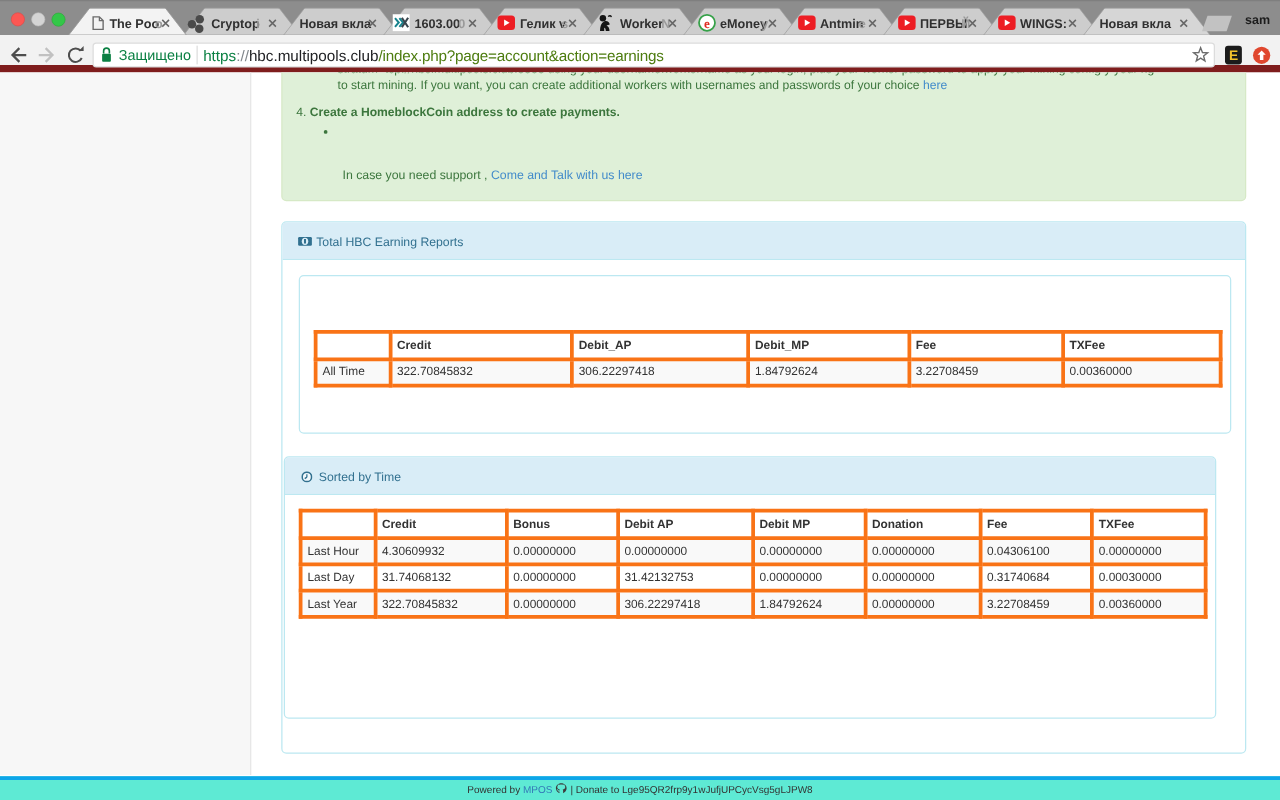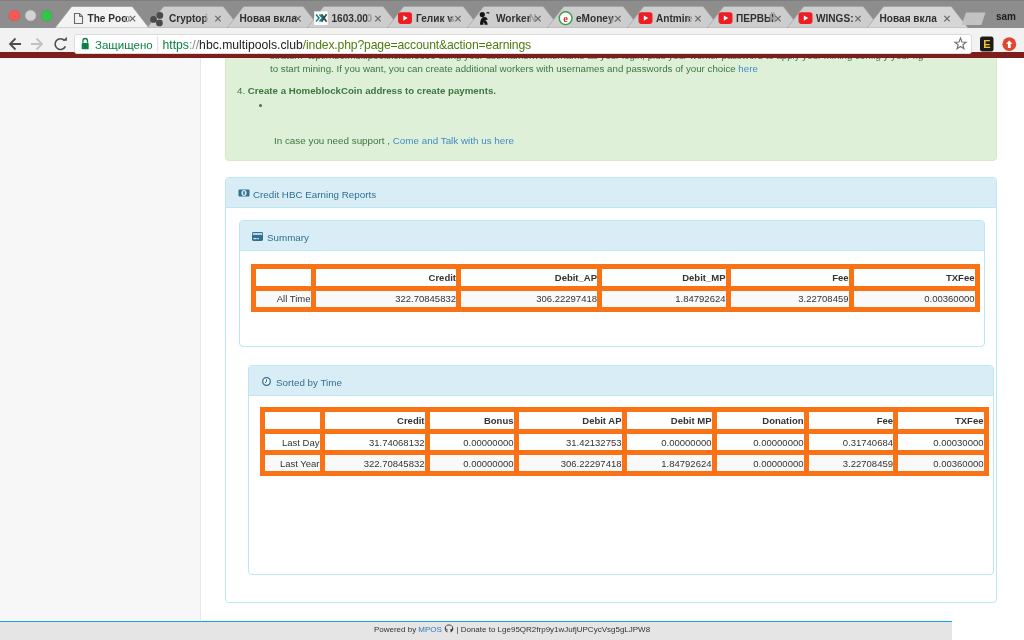--- a/index.html
+++ b/index.html
@@ -8,40 +8,40 @@
         font-family:"Liberation Sans",sans-serif;background:#fff;}
   .abs{position:absolute;}
   #toolbar{position:absolute;left:0;top:28px;width:1024px;height:30px;
            background:#f2f2f2;border-bottom:6px solid #7f1d1d;}
   #omni{position:absolute;left:74px;top:5.5px;width:898px;height:20.5px;
         background:#fff;border:1px solid #dcdcdc;border-radius:3px;}
   .url{position:absolute;top:8.6px;font-size:12.2px;line-height:17px;white-space:pre;}
   #page{position:absolute;left:0;top:58px;width:1024px;height:582px;background:#fff;overflow:hidden;}
   #sidebar{position:absolute;left:0;top:0;width:201px;height:562px;
            background:#f7f7f7;border-right:1px solid #e7e7e7;}
-  #footer{position:absolute;left:0;top:562.5px;width:952px;height:20px;
-          background:#e5e5e5;border-top:1px solid #0ea5e9;}
+  #footer{position:absolute;left:0;top:562.5px;width:1024px;height:20px;
+          background:#5eead4;border-top:3px solid #0ea5e9;}
   #footer .ftext{position:absolute;left:0;top:2.7px;width:1024px;text-align:center;
           font-size:8px;line-height:10px;color:#333;}
   #footer a{color:#3379b7;}
   #alert{position:absolute;left:225px;top:-77.5px;width:772px;height:180px;
          background:#dff0d8;border:1px solid #d6e9c6;border-radius:4px;}
   .aline{position:absolute;white-space:nowrap;font-size:9.5px;color:#3c763d;line-height:12px;}
   .aline a{color:#428bca;text-decoration:none;}
   .panel{position:absolute;background:#fff;border:1px solid #bce8f1;border-radius:4px;}
   .phead{position:absolute;left:0;top:0;width:100%;height:30px;background:#d9edf7;
          border-bottom:1px solid #bce8f1;border-radius:3px 3px 0 0;}
   .ptitle{position:absolute;left:27px;top:0;height:30px;line-height:30px;
           color:#31708f;font-size:9.8px;white-space:nowrap;padding-top:2px;}
   #opanel{left:225px;top:118.5px;width:772px;height:426px;}
   #ipanel1{left:239px;top:162px;width:746px;height:126.5px;}
-  #ipanel2{left:248px;top:306.5px;width:746px;height:210px;}
+  #ipanel2{left:227px;top:306.5px;width:746px;height:210px;}
   table{border-collapse:collapse;table-layout:fixed;position:absolute;
         font-size:9.5px;color:#333;background:#fff;}
-  th,td{border:5px solid #f97316;padding:0 0 0 4px;font-weight:normal;text-align:right;
+  th,td{border:3px solid #f97316;padding:0 0 0 4px;font-weight:normal;text-align:left;
         overflow:hidden;white-space:nowrap;}
   th{font-weight:bold;height:22px;}
   td{height:21px;}
   tr.odd td{background:#f9f9f9;}
   #t1{left:11px;top:42.5px;}
   #t2{left:11px;top:41.4px;}
   #t2 th{height:22.4px;}
 </style>
 </head>
 <body>
@@ -145,33 +145,24 @@
     <div class="aline" style="left:237px;top:27.05px;font-size:9.7px;"><span style="font-weight:normal">4.&nbsp;</span><b>Create a HomeblockCoin address to create payments.</b></div>
     <div class="abs" style="left:259px;top:46.2px;width:3px;height:3px;border-radius:50%;background:#3c763d;"></div>
     <div class="aline" style="left:237px;top:76.55px;font-size:9.85px;margin-left:37px;">In case you need support , <a>Come and Talk with us here</a></div>
     <div class="panel" id="opanel">
       <div class="phead">
           <svg class="abs" style="left:12.4px;top:11.3px" width="12" height="8" xmlns="http://www.w3.org/2000/svg">
             <rect x="0.5" y="0.5" width="11" height="7" rx="1" fill="#31708f"></rect>
             <ellipse cx="6" cy="4" rx="2.6" ry="2.9" fill="#d9edf7"></ellipse>
             <rect x="5.2" y="2.2" width="1.6" height="3.6" fill="#31708f"></rect>
           </svg>
-          <span class="ptitle">Credit HBC Earning Reports</span>
+          <span class="ptitle">Total HBC Earning Reports</span>
         </div>
     </div>
     <div class="panel" id="ipanel1">
-      <div class="phead">
-          <svg class="abs" style="left:12px;top:11.2px" width="11" height="9" xmlns="http://www.w3.org/2000/svg">
-            <rect x="0" y="0" width="11" height="9" rx="1.4" fill="#31708f"></rect>
-            <rect x="0.8" y="1.2" width="9.4" height="1.6" fill="#d9edf7"></rect>
-            <rect x="1.5" y="6" width="3" height="1.2" fill="#d9edf7"></rect>
-            <rect x="5.2" y="6" width="1.6" height="1.2" fill="#d9edf7"></rect>
-          </svg>
-          <span class="ptitle">Summary</span>
-        </div>
       <table id="t1">
         <colgroup>
             <col style="width:59.5px">
             <col style="width:145.5px">
             <col style="width:141px">
             <col style="width:128.5px">
             <col style="width:123px">
             <col style="width:126px">
           </colgroup>
         <thead>
@@ -221,20 +212,30 @@
               <th>Credit</th>
               <th>Bonus</th>
               <th>Debit AP</th>
               <th>Debit MP</th>
               <th>Donation</th>
               <th>Fee</th>
               <th>TXFee</th>
             </tr>
           </thead>
         <tbody>
+          <tr class="odd">
+              <td>Last Hour</td>
+              <td>4.30609932</td>
+              <td>0.00000000</td>
+              <td>0.00000000</td>
+              <td>0.00000000</td>
+              <td>0.00000000</td>
+              <td>0.04306100</td>
+              <td>0.00000000</td>
+            </tr>
           <tr>
               <td>Last Day</td>
               <td>31.74068132</td>
               <td>0.00000000</td>
               <td>31.42132753</td>
               <td>0.00000000</td>
               <td>0.00000000</td>
               <td>0.31740684</td>
               <td>0.00030000</td>
             </tr>

